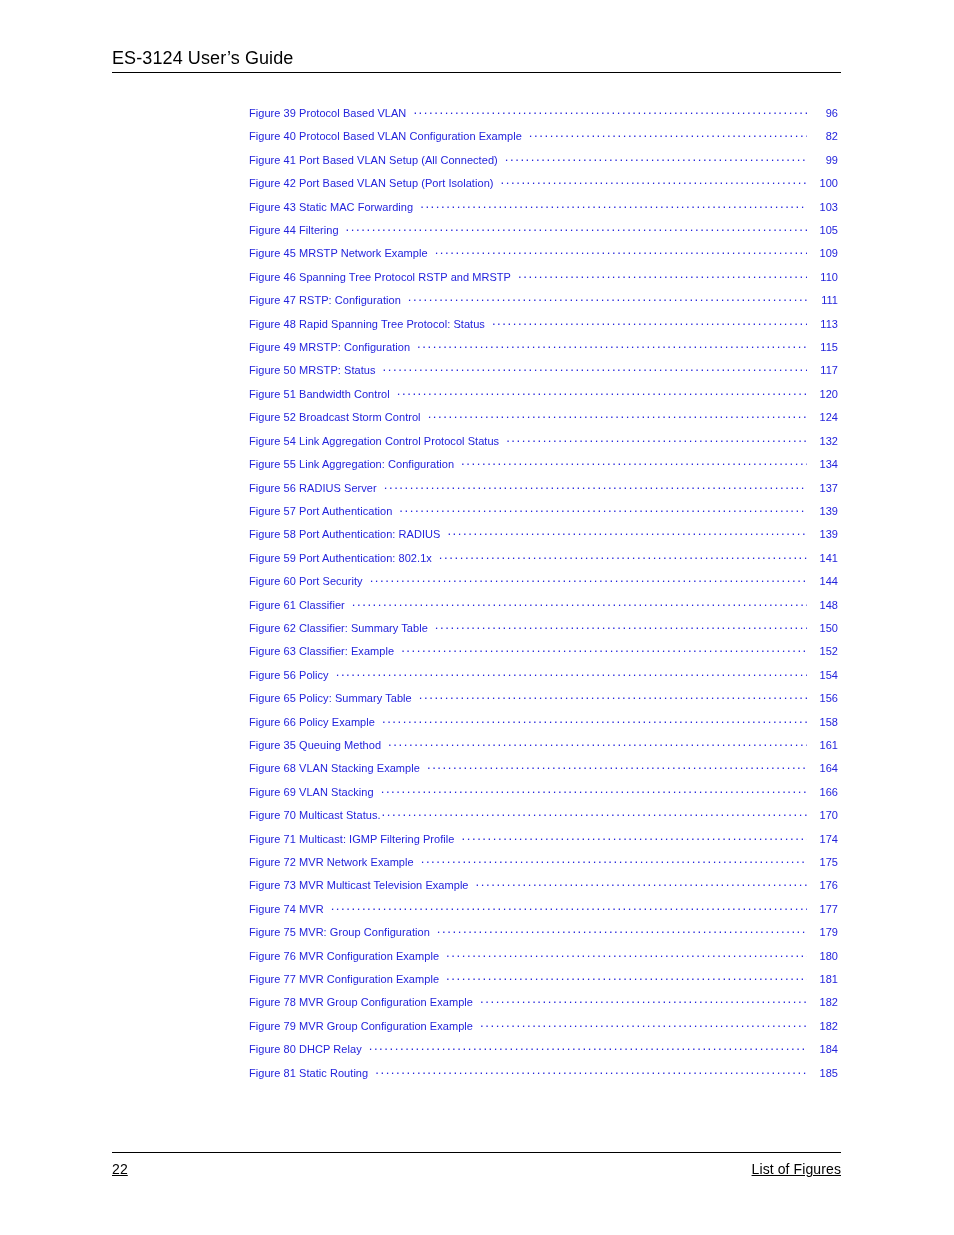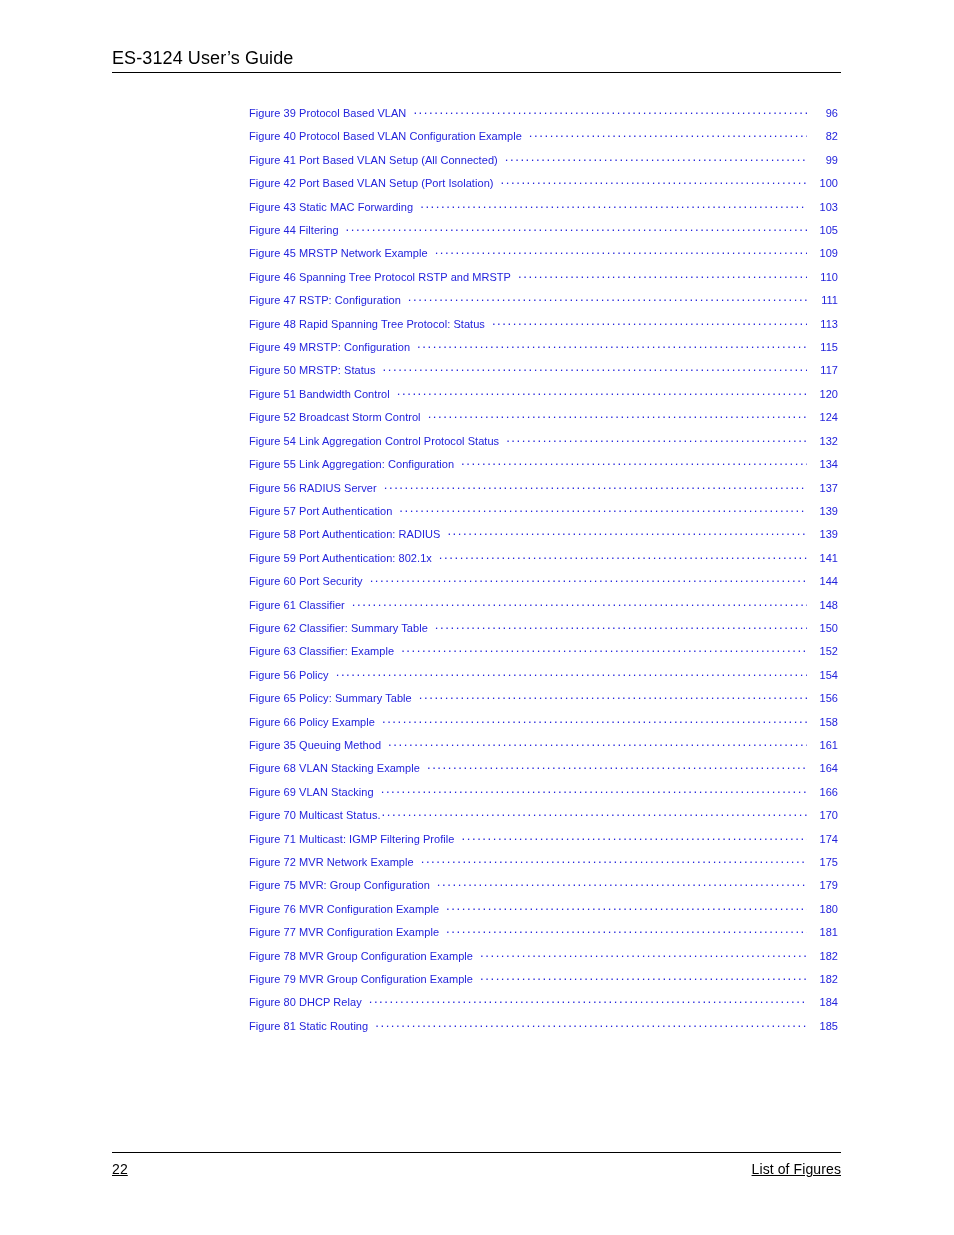--- a/index.html
+++ b/index.html
@@ -331,20 +331,32 @@
         <span class="fig-leader"></span>
         <span class="fig-page">174</span>
       </div>
       <div class="fig-entry">
         <span class="fig-title">Figure 72 MVR Network Example</span>
         <span class="fig-gap"></span>
         <span class="fig-leader"></span>
         <span class="fig-page">175</span>
       </div>
       <div class="fig-entry">
+        <span class="fig-title">Figure 73 MVR Multicast Television Example</span>
+        <span class="fig-gap"></span>
+        <span class="fig-leader"></span>
+        <span class="fig-page">176</span>
+      </div>
+      <div class="fig-entry">
+        <span class="fig-title">Figure 74 MVR</span>
+        <span class="fig-gap"></span>
+        <span class="fig-leader"></span>
+        <span class="fig-page">177</span>
+      </div>
+      <div class="fig-entry">
         <span class="fig-title">Figure 75 MVR: Group Configuration</span>
         <span class="fig-gap"></span>
         <span class="fig-leader"></span>
         <span class="fig-page">179</span>
       </div>
       <div class="fig-entry">
         <span class="fig-title">Figure 76 MVR Configuration Example</span>
         <span class="fig-gap"></span>
         <span class="fig-leader"></span>
         <span class="fig-page">180</span>

